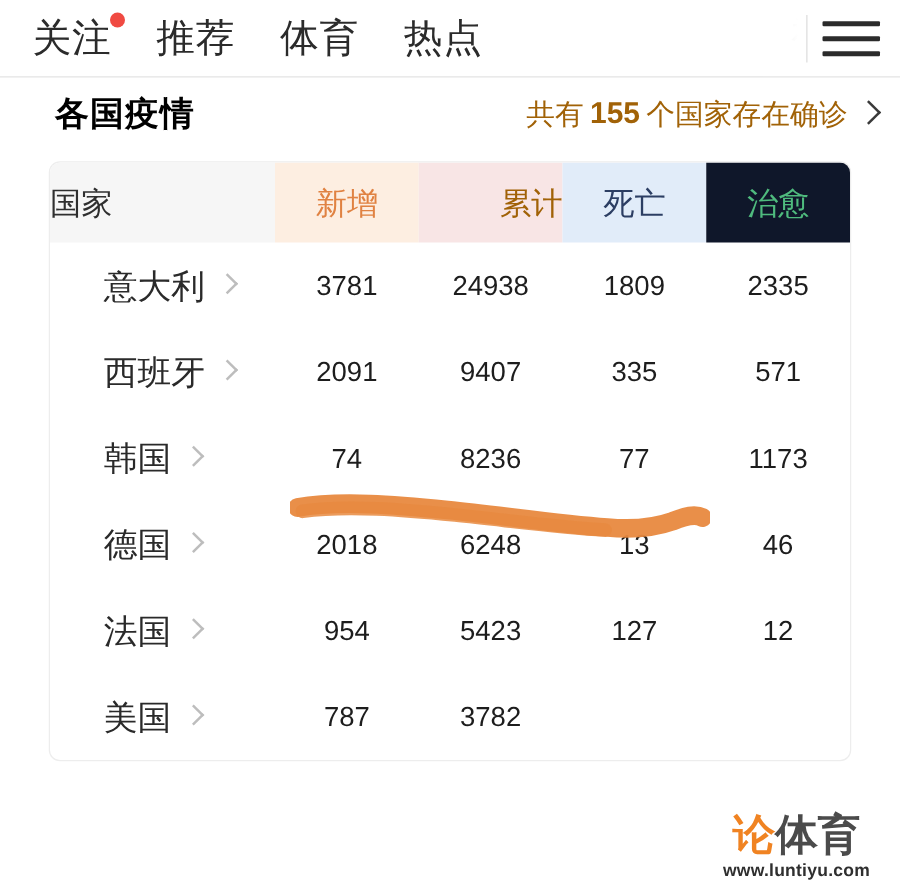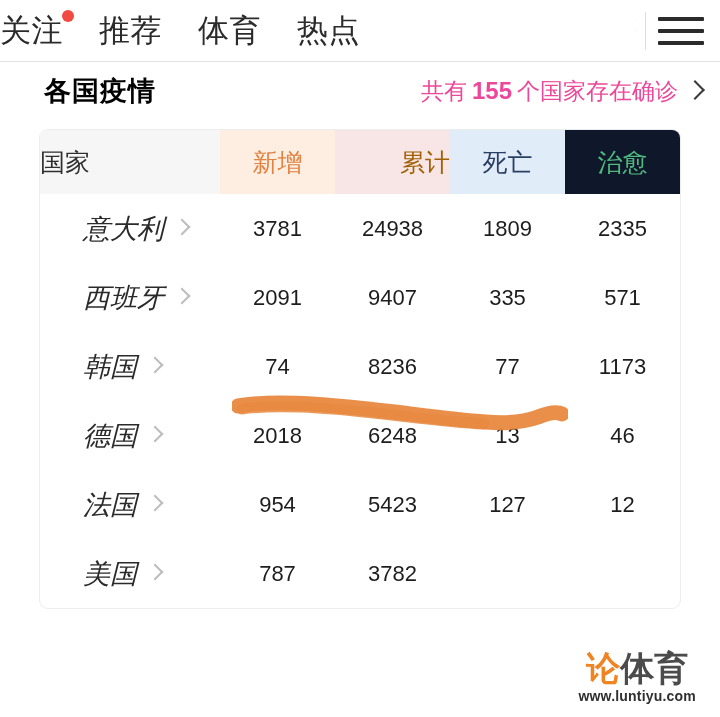--- a/index.html
+++ b/index.html
@@ -15,20 +15,21 @@
     position: relative;
   }
 
   
   .nav-bar {
     position: relative;
     height: 62px;
     background: #ffffff;
     display: flex;
     align-items: center;
+    padding-left: 26px;
     box-sizing: border-box;
     border-bottom: 1px solid #e3e3e3;
     overflow: hidden;
   }
   .nav-tab {
     position: relative;
     font-size: 31px;
     color: #2b2b2b;
     margin-right: 36px;
     white-space: nowrap;
@@ -105,21 +106,21 @@
     background: #ffffff;
   }
   .section-title {
     font-size: 27px;
     font-weight: bold;
     color: #000000;
     letter-spacing: 1px;
   }
   .section-link {
     font-size: 23px;
-    color: #ec4899;
+    color: #a16207;
     display: flex;
     align-items: center;
     white-space: nowrap;
   }
   .section-link .count {
     font-weight: bold;
     padding: 0 5px;
     font-size: 24px;
   }
   .link-chevron {
@@ -180,21 +181,21 @@
     text-align: center;
     vertical-align: middle;
   }
   tbody td.country-cell {
     text-align: left;
     padding-left: 43px;
     font-size: 27px;
     color: #2a2a2a;
     white-space: nowrap;
   }
-  .country-name { display: inline-block; vertical-align: middle; font-style: italic; }
+  .country-name { display: inline-block; vertical-align: middle; }
   .row-chevron {
     display: inline-block;
     width: 10px;
     height: 10px;
     border-top: 2px solid #bdbdbd;
     border-right: 2px solid #bdbdbd;
     transform: rotate(45deg);
     margin-left: 12px;
     vertical-align: middle;
     position: relative;

